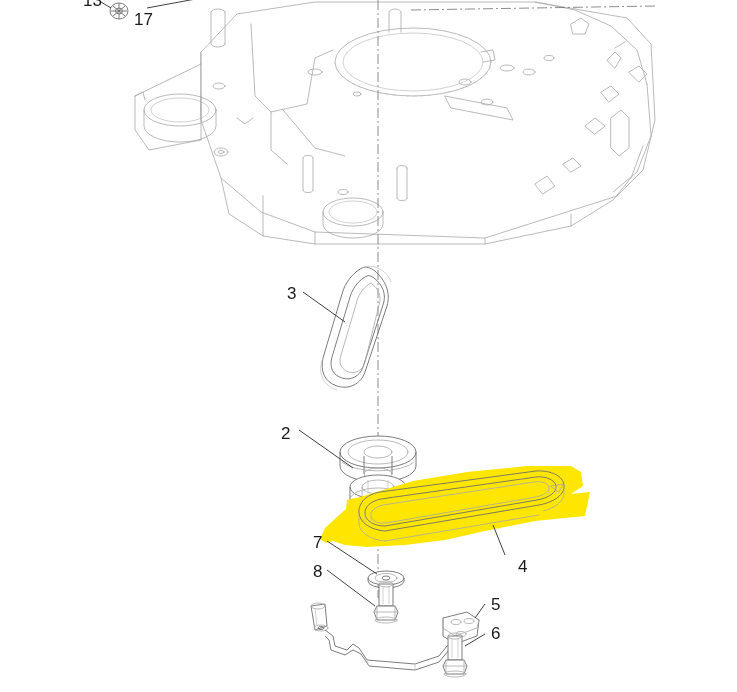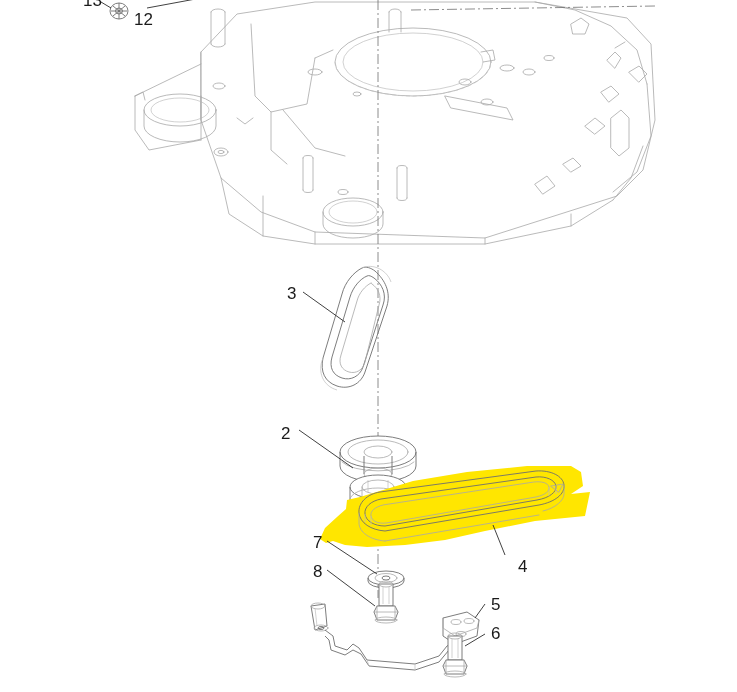--- a/index.html
+++ b/index.html
@@ -305,21 +305,21 @@
       <path class="ln" d="M428 666 L452 666"></path>
       <ellipse class="ln" cx="440" cy="674" rx="11" ry="3"></ellipse>
       <path class="ln2" d="M437 638 L437 658 M443 638 L443 658"></path>
     </g>
     <path class="lead" d="M470 604 L460 618"></path>
     <path class="lead" d="M470 634 L450 646"></path>
 
   </svg>
 
   <div class="callout-num" style="left:68px;  top:-8px;">13</div>
-  <div class="callout-num" style="left:119px; top:11px;">12</div>
+  <div class="callout-num" style="left:119px; top:11px;">17</div>
   <div class="callout-num" style="left:272px; top:285px;">3</div>
   <div class="callout-num" style="left:266px; top:425px;">2</div>
   <div class="callout-num" style="left:298px; top:534px;">7</div>
   <div class="callout-num" style="left:298px; top:563px;">8</div>
   <div class="callout-num" style="left:503px; top:558px;">4</div>
   <div class="callout-num" style="left:476px; top:596px;">5</div>
   <div class="callout-num" style="left:476px; top:625px;">6</div>
 
 </div>
 

